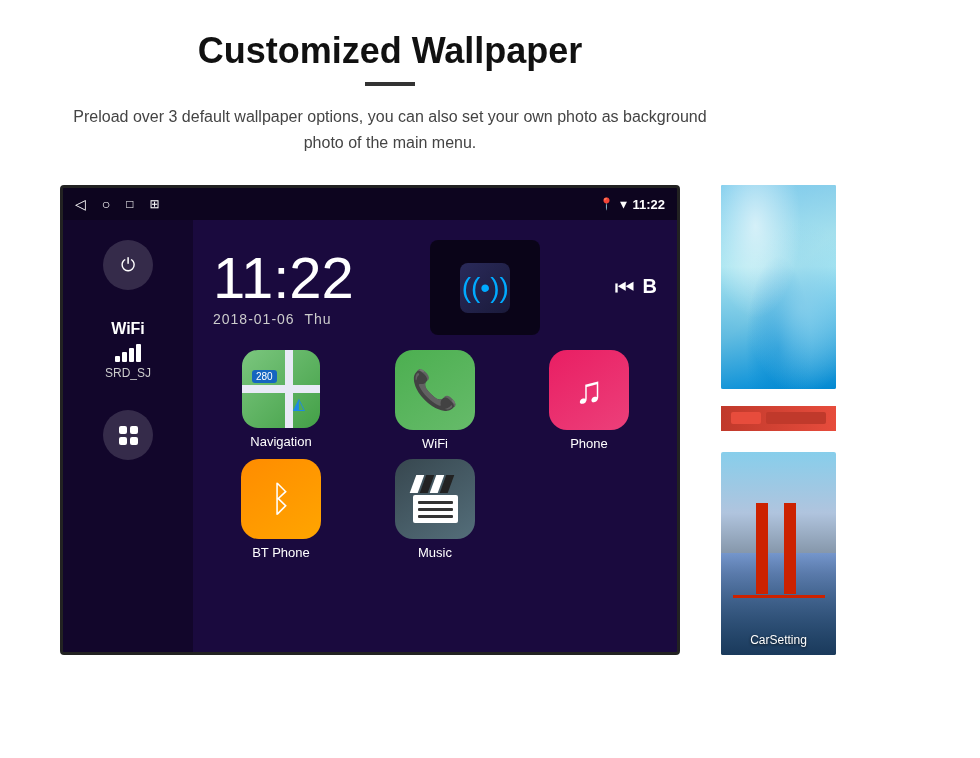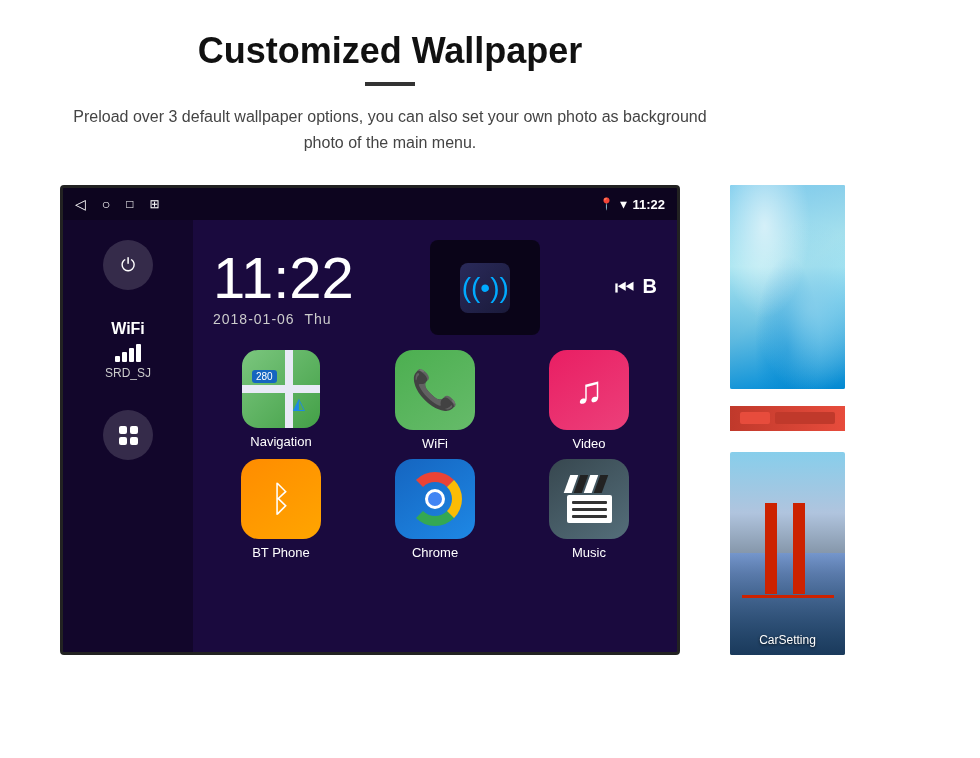--- a/index.html
+++ b/index.html
@@ -289,21 +289,21 @@
       background: linear-gradient(145deg, #37474F, #546E7A);
     }
 
     
     .wallpaper-panels {
       display: flex;
       flex-direction: column;
       width: 310px;
       height: 470px;
       gap: 17px;
-      margin-left: 25px;
+      margin-left: 16px;
       padding-left: 25px;
     }
 
     .wallpaper-top {
       flex: 1;
       background: linear-gradient(135deg, #87CEEB, #4FC3F7, #B2EBF2);
       position: relative;
       overflow: hidden;
       border-radius: 2px;
     }
@@ -638,38 +638,30 @@
               <div class="app-icon phone-app">
                 <span class="phone-icon-shape">📞</span>
               </div>
               <span class="app-label">WiFi</span>
             </div>
 
             <div class="app-item">
               <div class="app-icon music-app">
                 <span class="music-note">♫</span>
               </div>
-              <span class="app-label">Video</span>
+              <span class="app-label">Phone</span>
             </div>
 
             <div class="app-item">
               <div class="app-icon bt-app">
                 <span class="bt-icon">ᛒ</span>
               </div>
               <span class="app-label">BT Phone</span>
             </div>
 
-            <div class="app-item">
-              <div class="app-icon chrome-app" style="display:flex;align-items:center;justify-content:center;">
-                <div class="chrome-ring">
-                  <div class="chrome-center"></div>
-                </div>
-              </div>
-              <span class="app-label">Chrome</span>
-            </div>
 
             <div class="app-item">
               <div class="app-icon video-app" style="display:flex;align-items:center;justify-content:center;">
                 <div class="video-clapper">
                   <div class="clapper-top">
                     <div class="clapper-stripe"></div>
                     <div class="clapper-stripe black"></div>
                     <div class="clapper-stripe"></div>
                     <div class="clapper-stripe black"></div>
                   </div>

